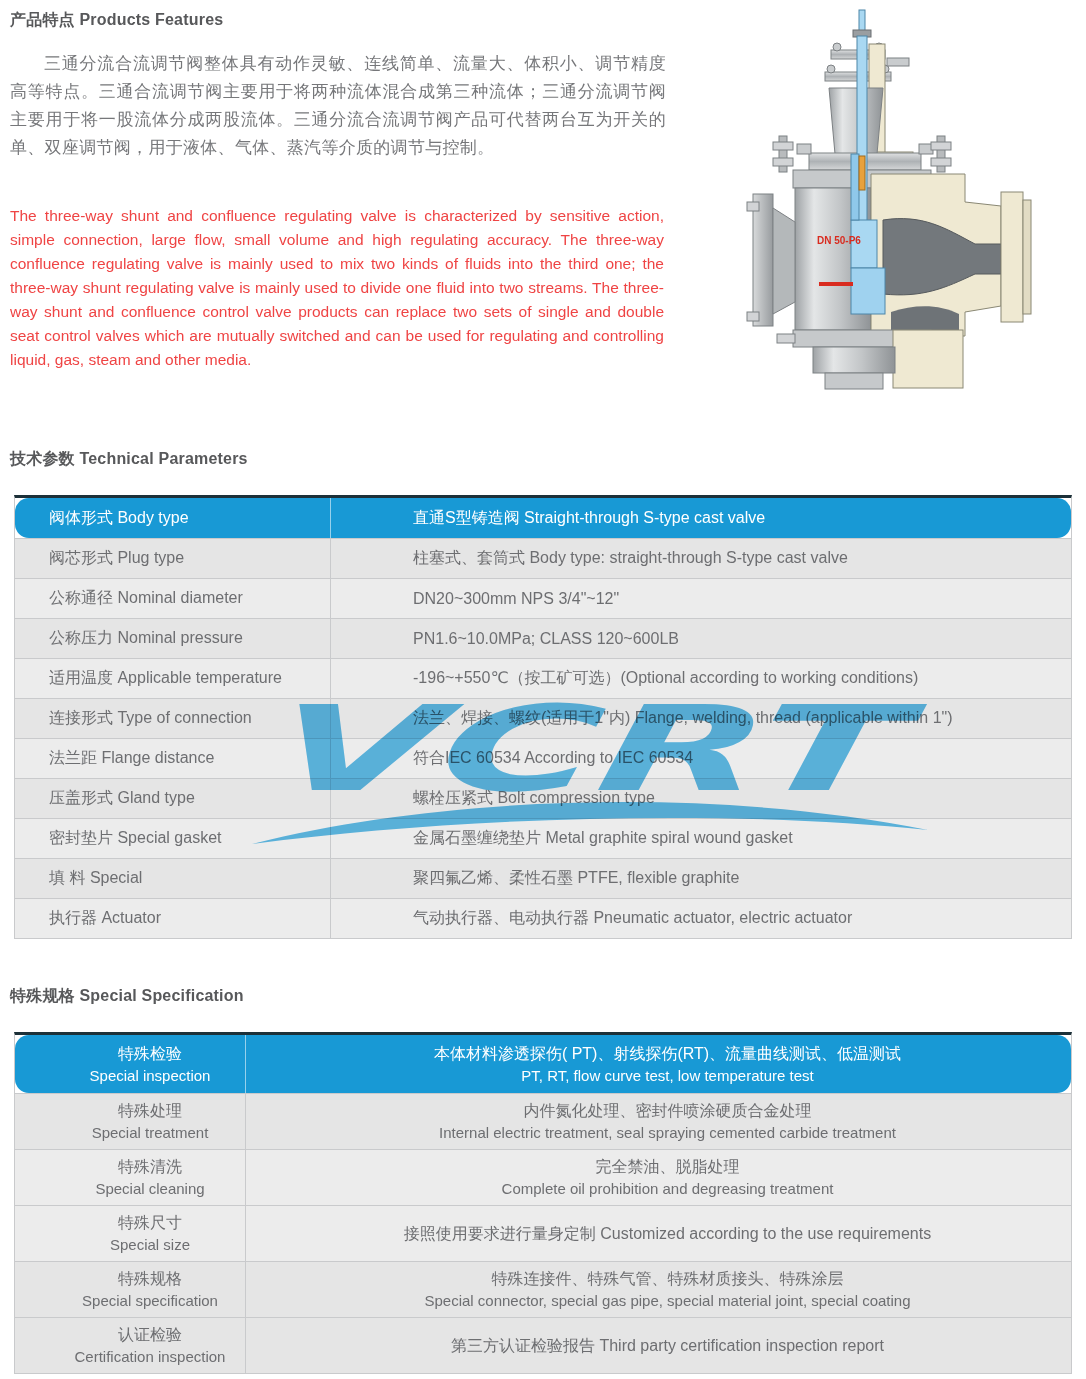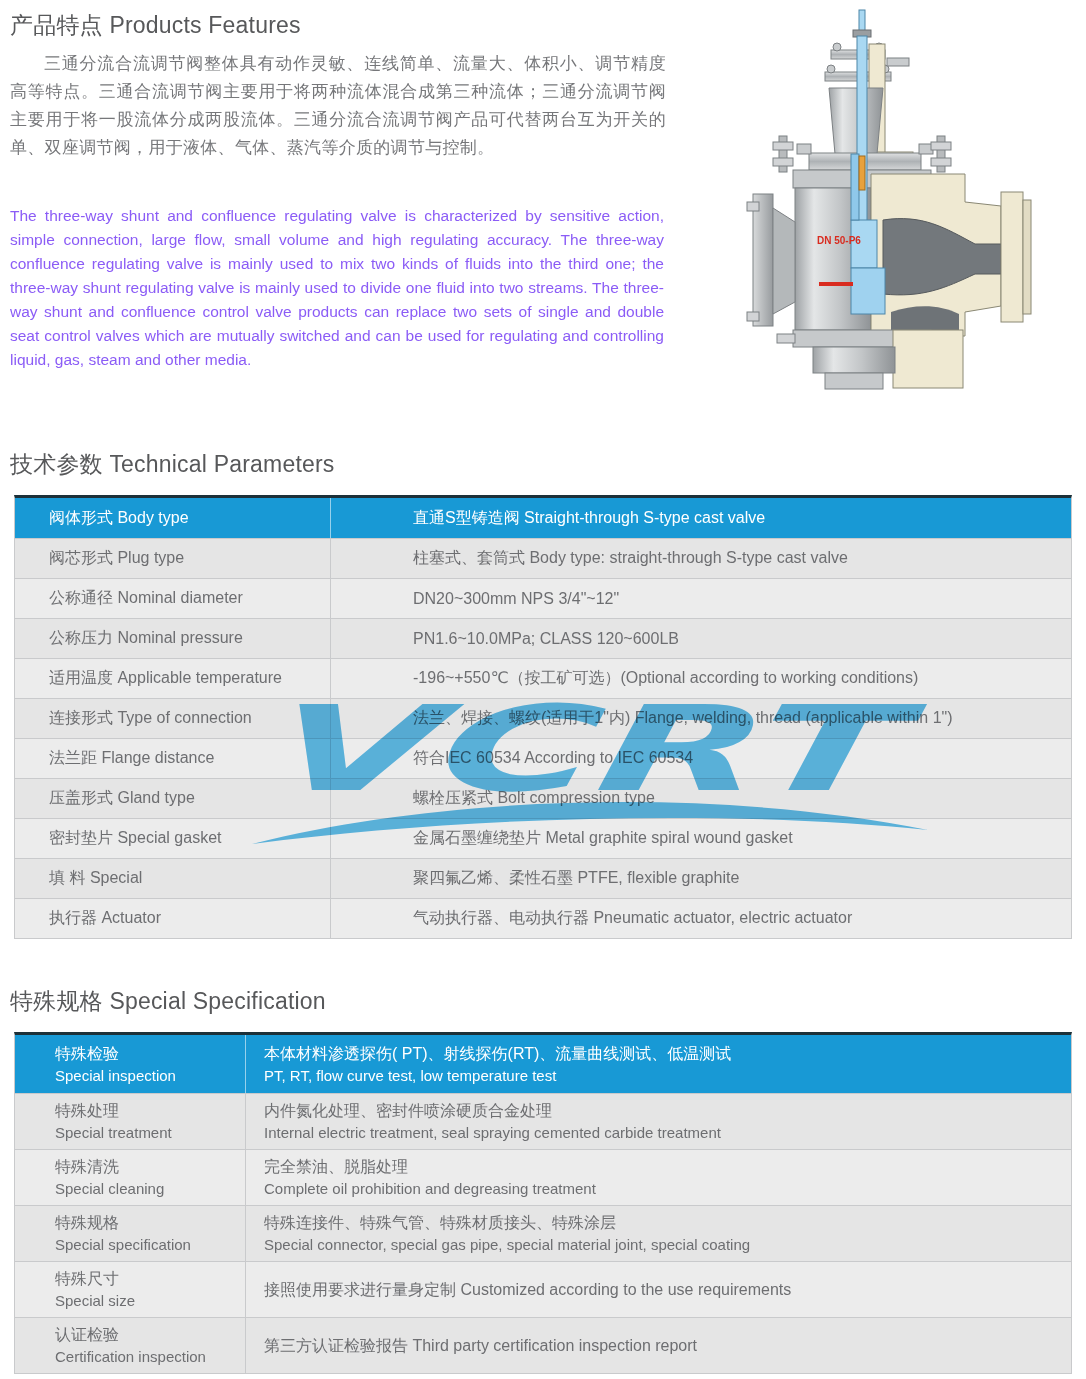--- a/index.html
+++ b/index.html
@@ -2,53 +2,53 @@
 <html><head>
 <meta charset="utf-8">
 <style>
   html,body { margin:0; padding:0; }
   body {
     width:1086px; height:1379px; position:relative; background:#ffffff;
     font-family:"Liberation Sans","DejaVu Sans",sans-serif; overflow:hidden;
   }
   .abs { position:absolute; }
   .sec-heading {
-    font-size:23px; font-weight:normal; color:#57585a; letter-spacing:.2px;
+    font-size:16px; font-weight:bold; color:#57585a; letter-spacing:.2px;
   }
   .cn-para {
     left:10px; top:50px; width:656px; font-size:17px; line-height:28px;
     color:#76777a; text-align:justify; text-indent:2em; letter-spacing:.3px;
   }
   .en-para {
     left:10px; top:204px; width:654px; font-size:15.5px; line-height:24px;
-    color:#8b5cf6; text-align:justify;
+    color:#ef4444; text-align:justify;
   }
   
   .tbl {
     left:14px; width:1058px; box-sizing:border-box;
     border-top:3px solid #1c3038;
     border-left:1px solid #c9cacc; border-right:1px solid #c9cacc;
     border-bottom:1px solid #c9cacc;
   }
   .t-row { display:flex; border-top:1px solid #c9cacc; background:#e5e5e5; }
   .t-row:first-child { border-top:none; }
   .t-row.alt { background:#ececec; }
-  .t-row.hdr { background:#1899d5; color:#ffffff; }
+  .t-row.hdr { background:#1899d5; color:#ffffff;border-radius:14px; }
   .t-row .c1, .t-row .c2 { box-sizing:border-box; display:flex; flex-direction:column; justify-content:center; }
   .t-row .c1 { border-right:1px solid #c9cacc; }
   .t-row.hdr .c1 { border-right:1px solid rgba(255,255,255,.55); }
   .tbl .c1, .tbl .c2 { color:#6d6e71; font-size:16px; }
   .t-row.hdr .c1, .t-row.hdr .c2 { color:#ffffff; }
   
   #tech-table .t-row { height:39px; }
   #tech-table .t-row.hdr { height:40px; }
   #tech-table .c1 { flex:0 0 316px; padding-left:34px; }
   #tech-table .c2 { flex:1; padding-left:82px; }
   
-  #spec-table .t-row { height:55px; }
+  #spec-table .t-row { height:55px;text-align:center; }
   #spec-table .t-row.hdr { height:58px; }
   #spec-table .c1 { flex:0 0 231px; padding-left:40px; }
   #spec-table .c2 { flex:1; padding-left:18px; }
   #spec-table .line-cn { font-size:16px; line-height:22px; }
   #spec-table .line-en { font-size:15px; line-height:21px; }
   
   .watermark { pointer-events:none; mix-blend-mode:multiply; opacity:.88; }
   
   .valve-wrap { left:733px; top:6px; width:330px; height:388px; }
 </style>
@@ -218,37 +218,37 @@
     <div class="t-row alt">
       <div class="c1">
         <div class="line-cn">特殊清洗</div>
         <div class="line-en">Special cleaning</div>
       </div>
       <div class="c2">
         <div class="line-cn">完全禁油、脱脂处理</div>
         <div class="line-en">Complete oil prohibition and degreasing treatment</div>
       </div>
     </div>
+    <div class="t-row alt">
+      <div class="c1">
+        <div class="line-cn">特殊尺寸</div>
+        <div class="line-en">Special size</div>
+      </div>
+      <div class="c2">
+        <div class="line-cn">接照使用要求进行量身定制 Customized according to the use requirements</div>
+      </div>
+    </div>
     <div class="t-row">
       <div class="c1">
         <div class="line-cn">特殊规格</div>
         <div class="line-en">Special specification</div>
       </div>
       <div class="c2">
         <div class="line-cn">特殊连接件、特殊气管、特殊材质接头、特殊涂层</div>
         <div class="line-en">Special connector, special gas pipe, special material joint, special coating</div>
-      </div>
-    </div>
-    <div class="t-row alt">
-      <div class="c1">
-        <div class="line-cn">特殊尺寸</div>
-        <div class="line-en">Special size</div>
-      </div>
-      <div class="c2">
-        <div class="line-cn">接照使用要求进行量身定制 Customized according to the use requirements</div>
       </div>
     </div>
     <div class="t-row">
       <div class="c1">
         <div class="line-cn">认证检验</div>
         <div class="line-en">Certification inspection</div>
       </div>
       <div class="c2">
         <div class="line-cn">第三方认证检验报告 Third party certification inspection report</div>
       </div>

